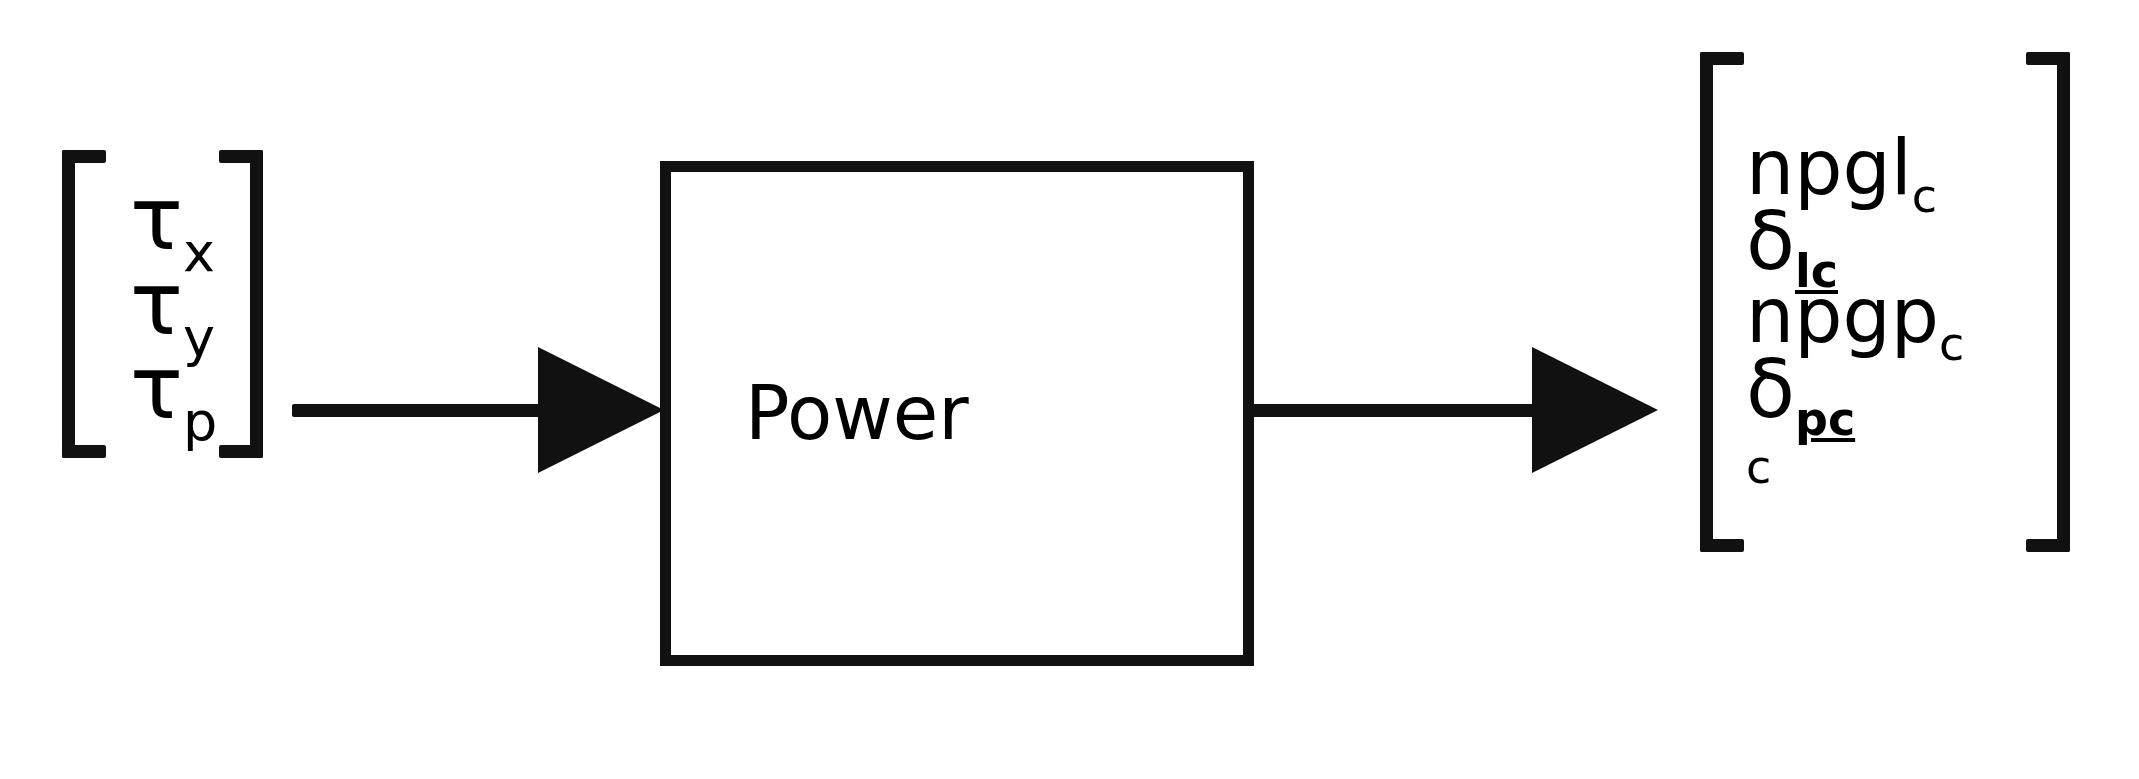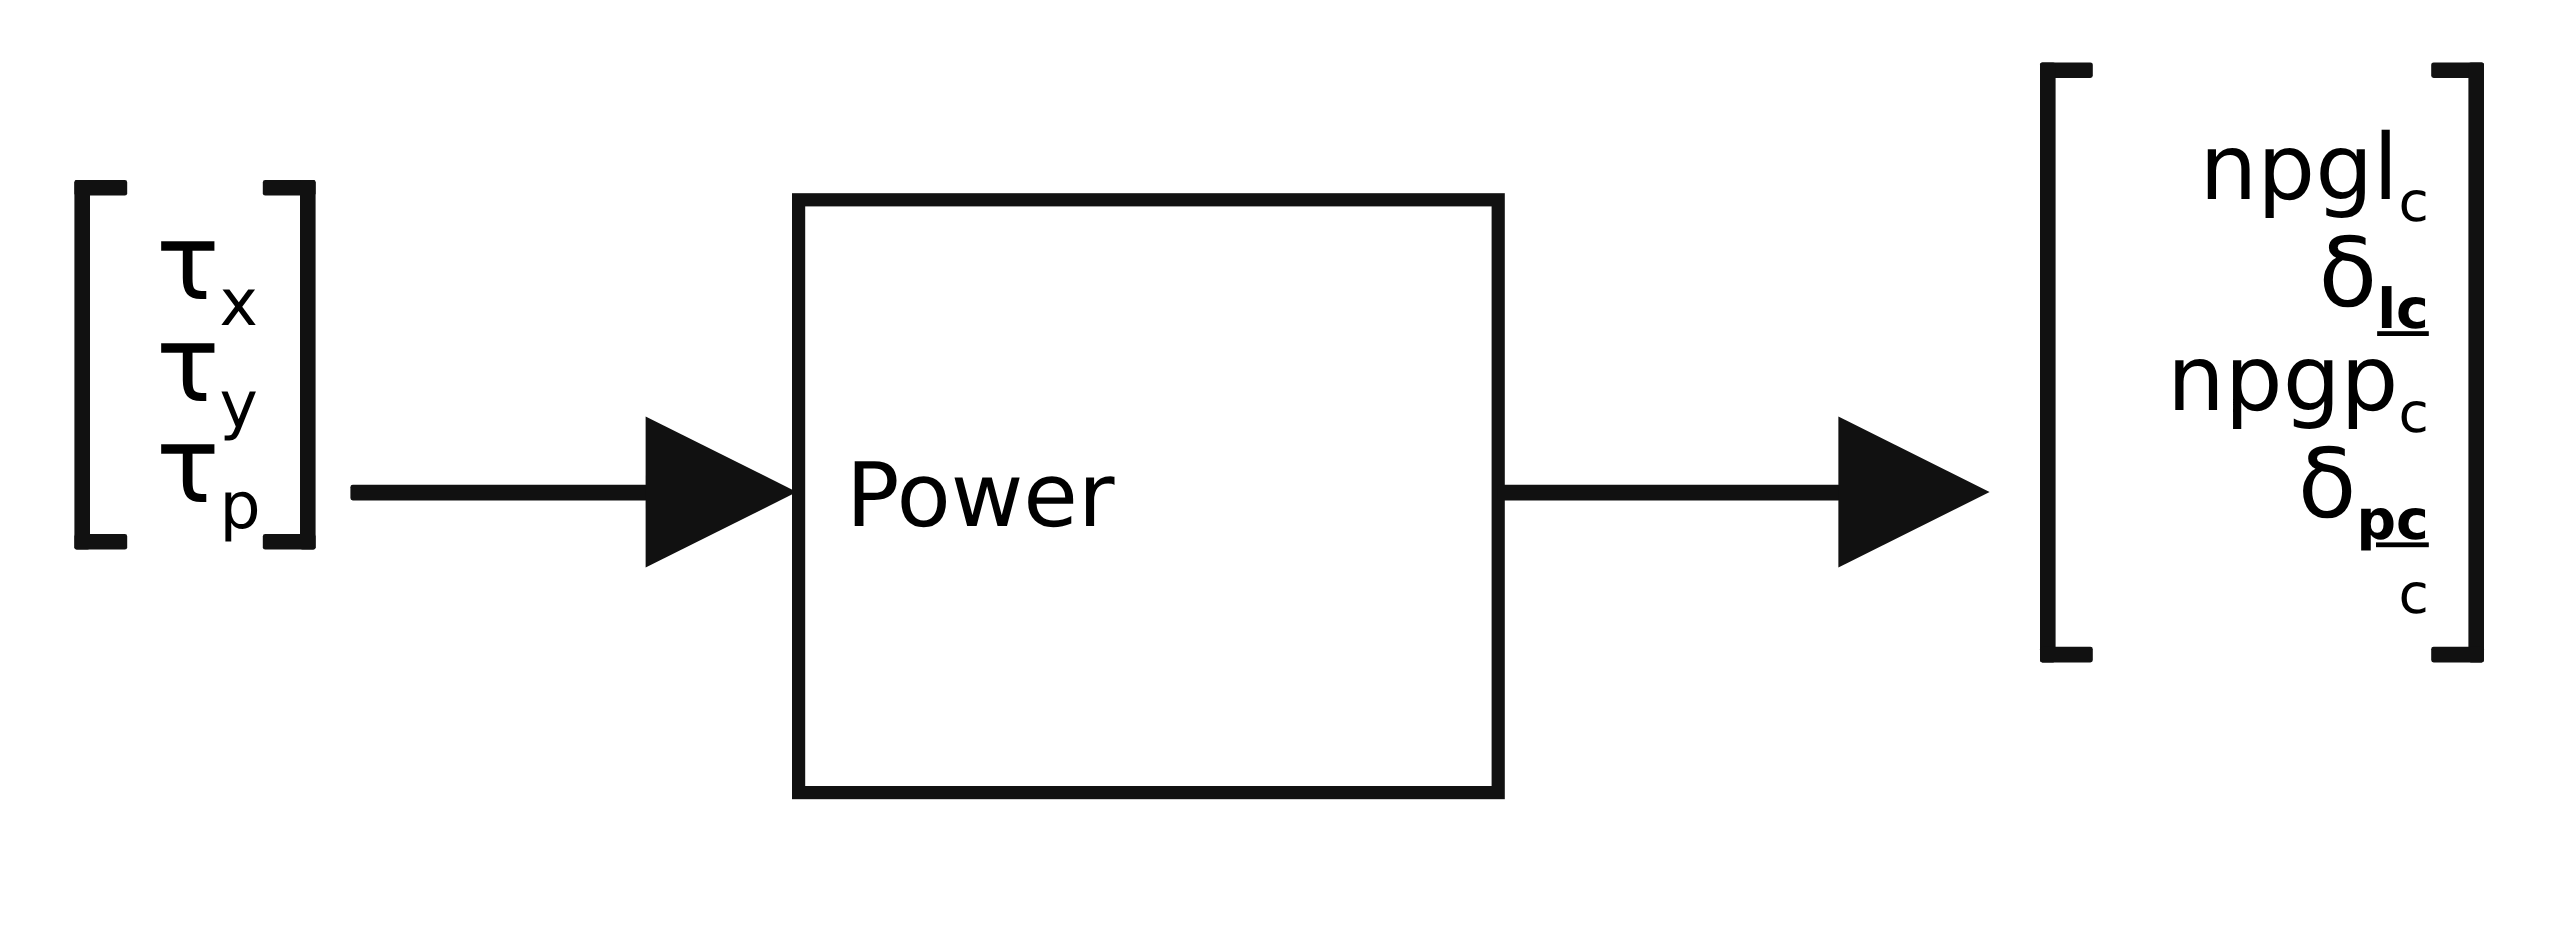--- a/index.html
+++ b/index.html
@@ -84,21 +84,21 @@
   #input-vector .vector-row .base { font-size: 88px; }
   #input-vector .vector-row .sub  { font-size: 54px; top: 22px; }
 
   
   #output-vector {
     left: 1700px;
     top: 52px;
     width: 370px;
     height: 500px;
   }
-  #output-vector .vector-body { gap: 16px; align-items: flex-end; }
+  #output-vector .vector-body { gap: 2px; align-items: flex-start; }
   #output-vector .vector-row .base { font-size: 76px; }
   #output-vector .vector-row .sub  { font-size: 46px; top: 18px; }
   #output-vector .vector-row.bold-sub .sub { font-weight: 700; text-decoration: underline; }
   #output-vector .vector-row.greek .base { font-size: 80px; }
 
   
   #process-box {
     position: absolute;
     left: 660px;
     top: 161px;
@@ -110,20 +110,21 @@
     display: flex;
     flex-direction: column;
     justify-content: center;
     padding: 0 0 0 34px;
   }
   #process-box .box-line {
     font-size: 74px;
     line-height: 1.26;
     white-space: nowrap;
     font-weight: 400;
+    margin-left: 40px;
   }
 
   
   .arrow {
     position: absolute;
     height: 60px;
     display: flex;
     align-items: center;
   }
   .arrow .shaft {

